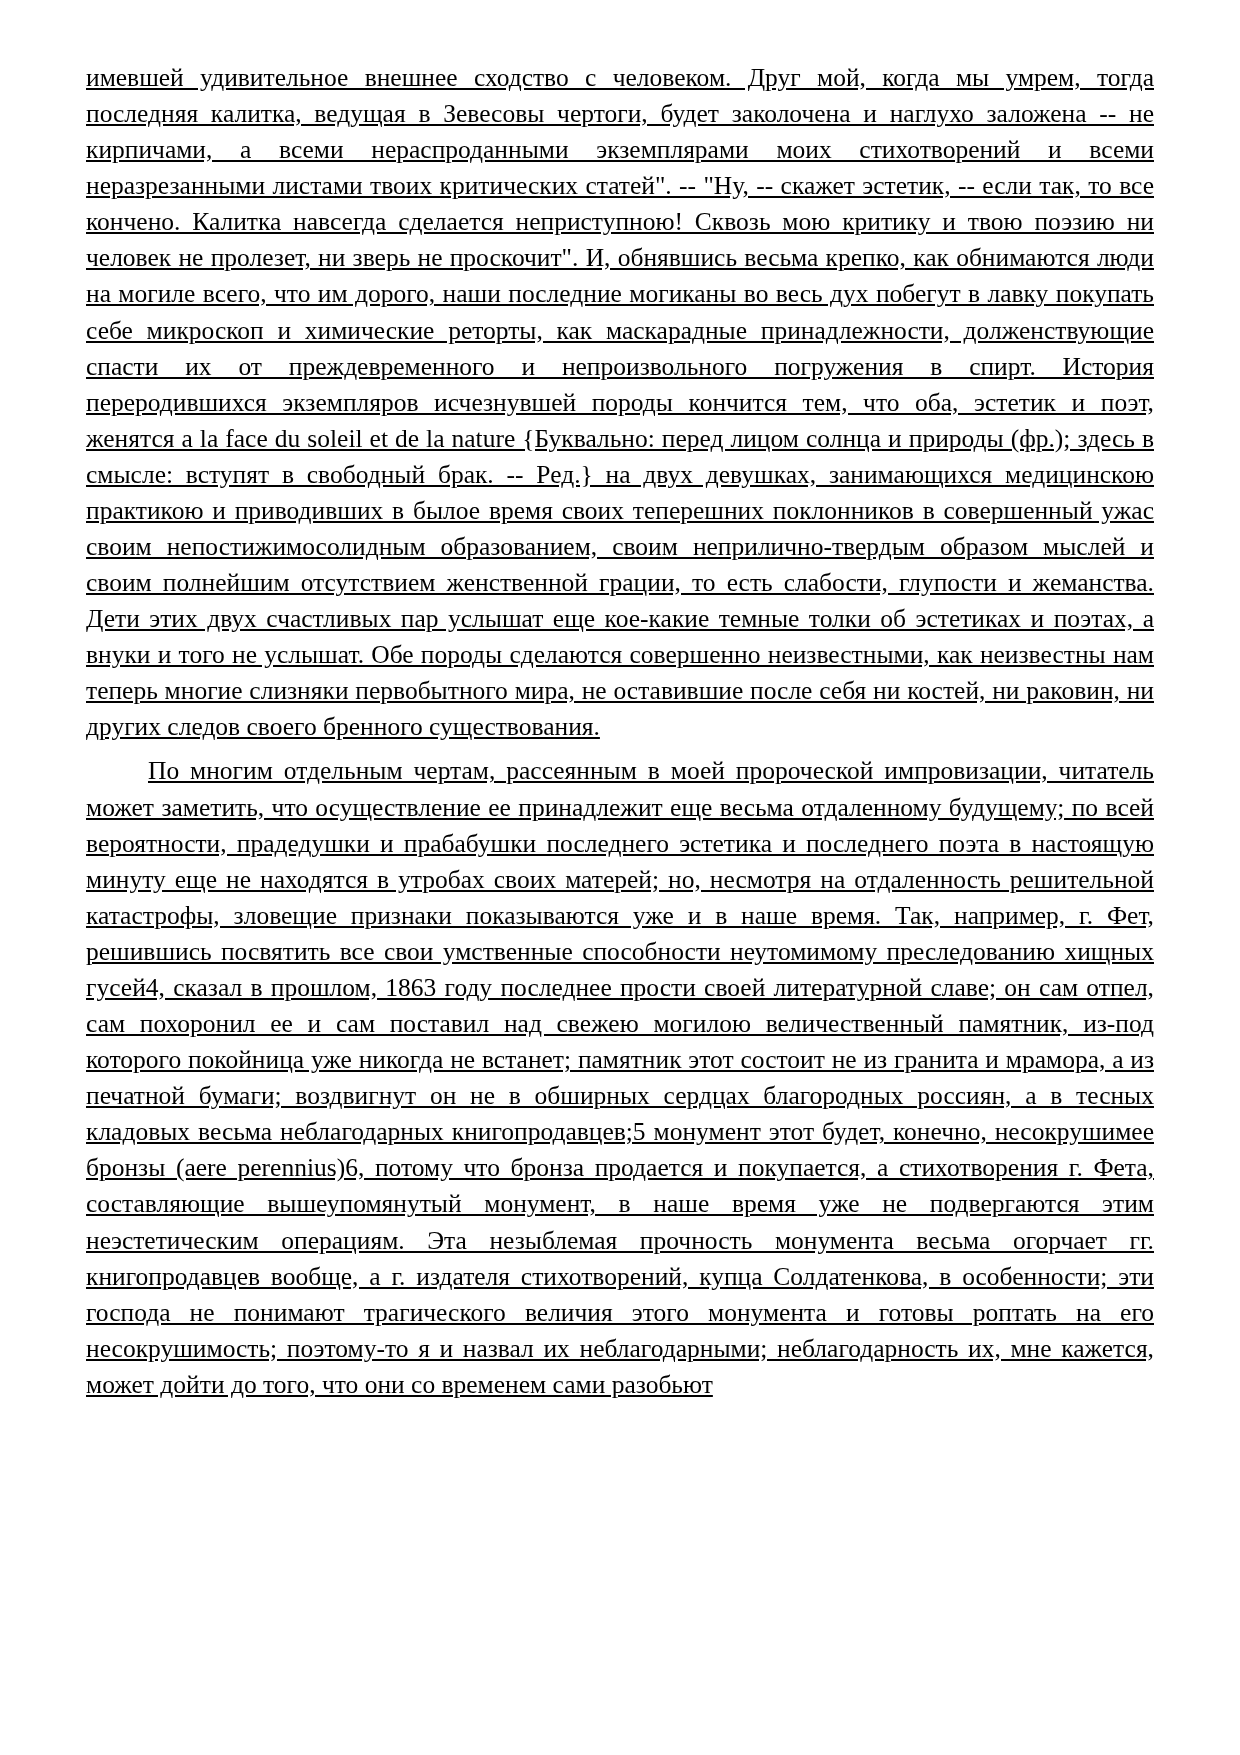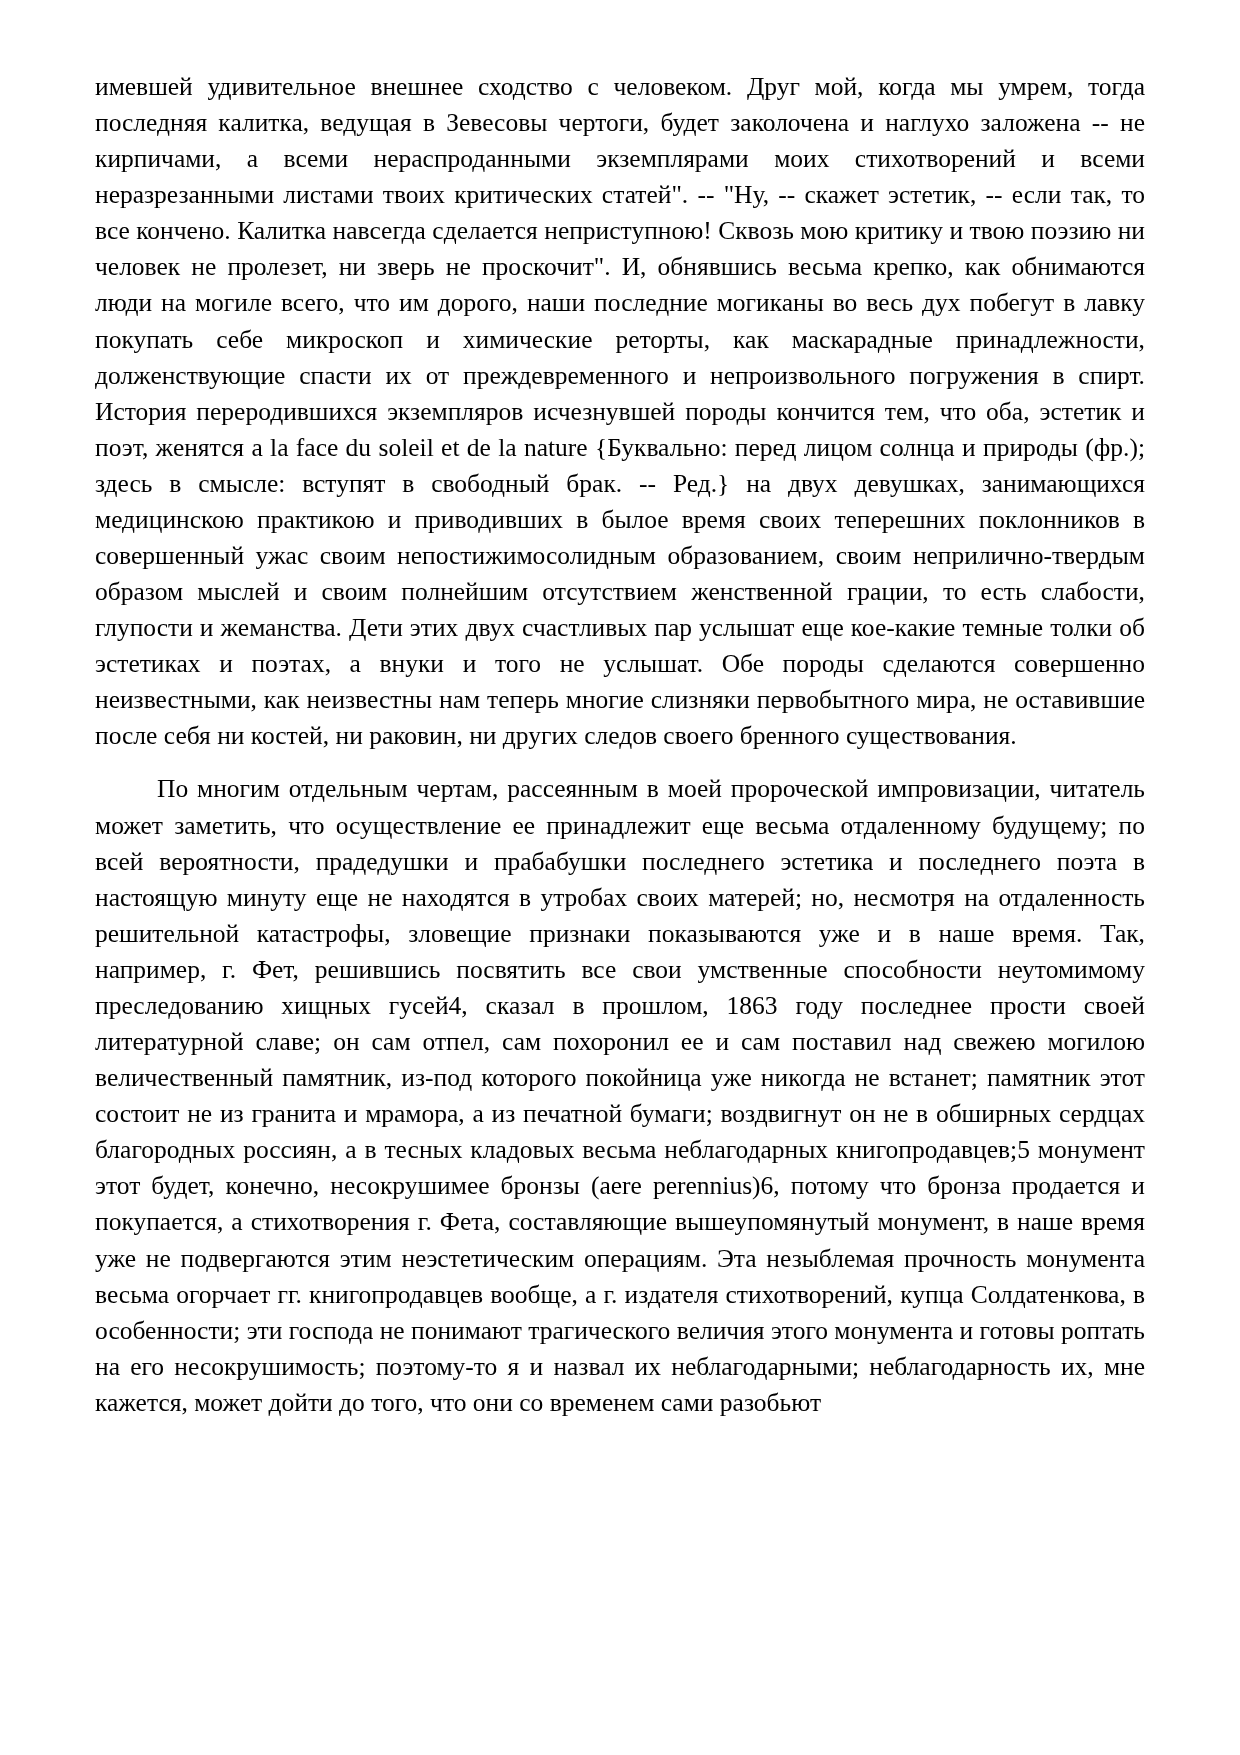--- a/index.html
+++ b/index.html
@@ -22,22 +22,23 @@
   }
   .doc-body {
     font-size: 25.5px;
     line-height: 1.415;
     text-align: justify;
     text-justify: inter-word;
     -webkit-hyphens: none;
     hyphens: none;
   }
   .para {
-    margin: 17px;
+    margin: 8px;
     text-align: justify;
+    text-decoration: underline;
   }
   .para + .para {
     margin-top: 0;
   }
   .indent {
     text-indent: 62px;
   }
 </style>
 </head>
 <body>

